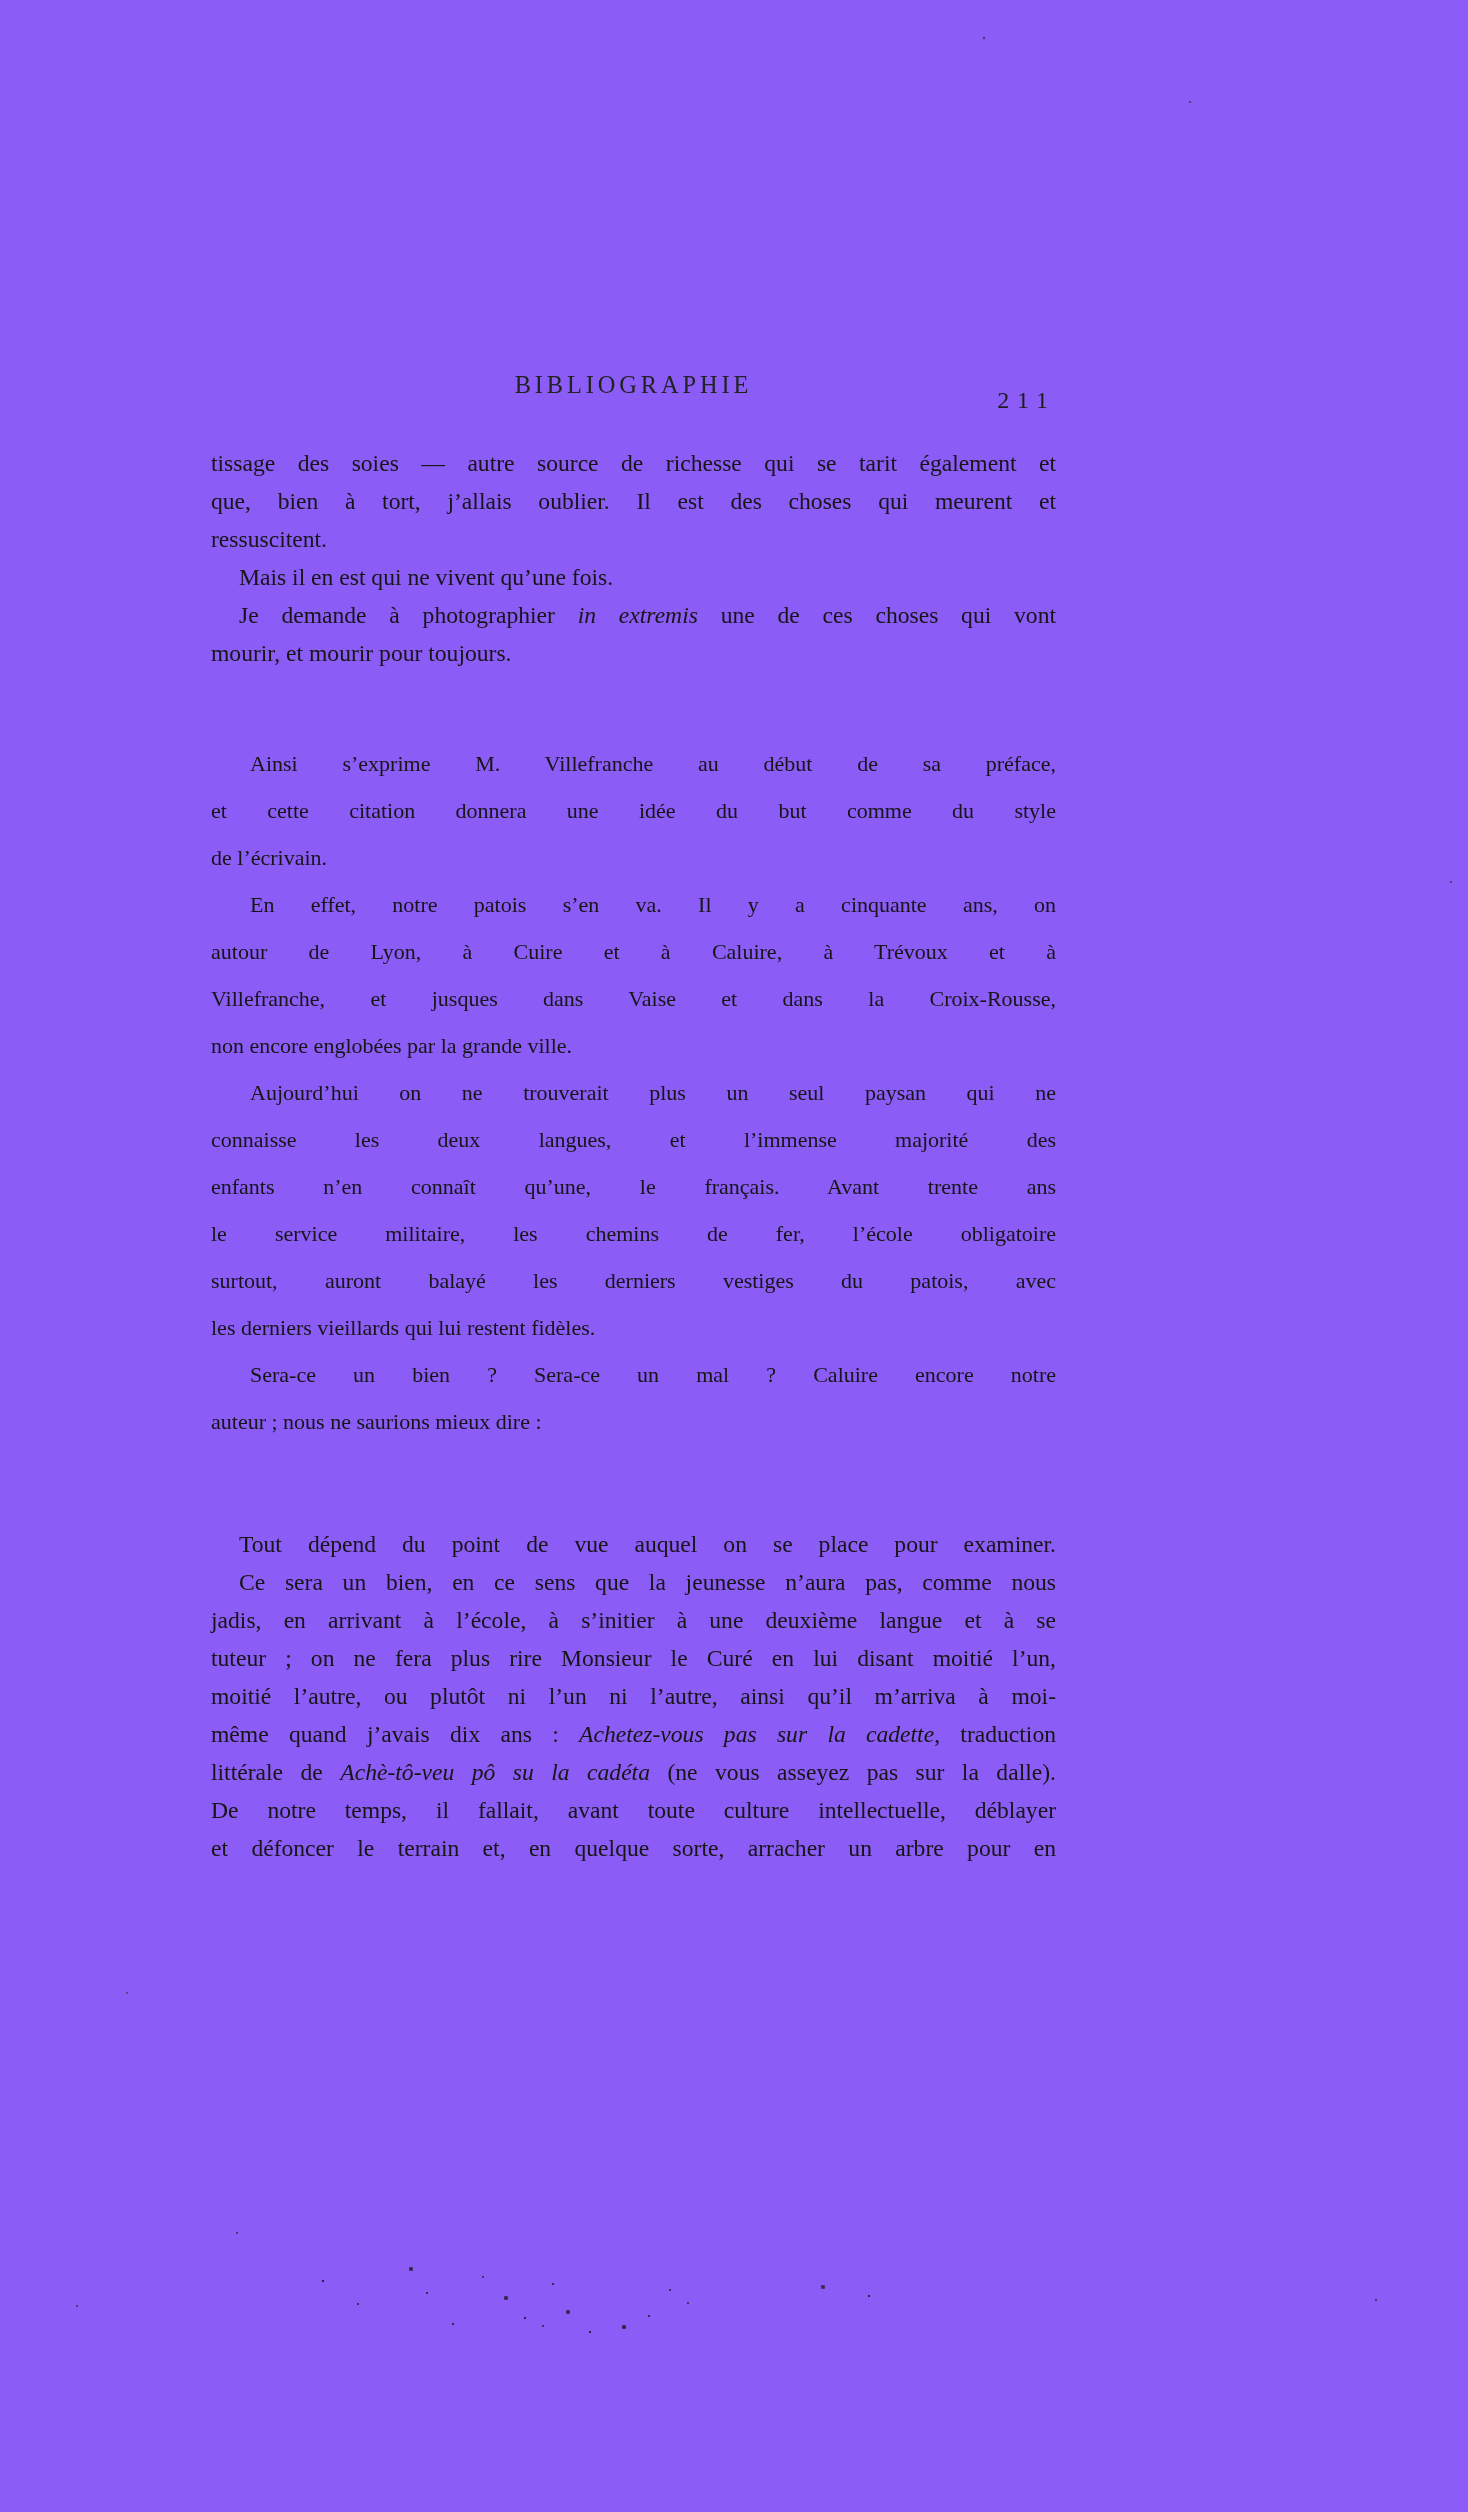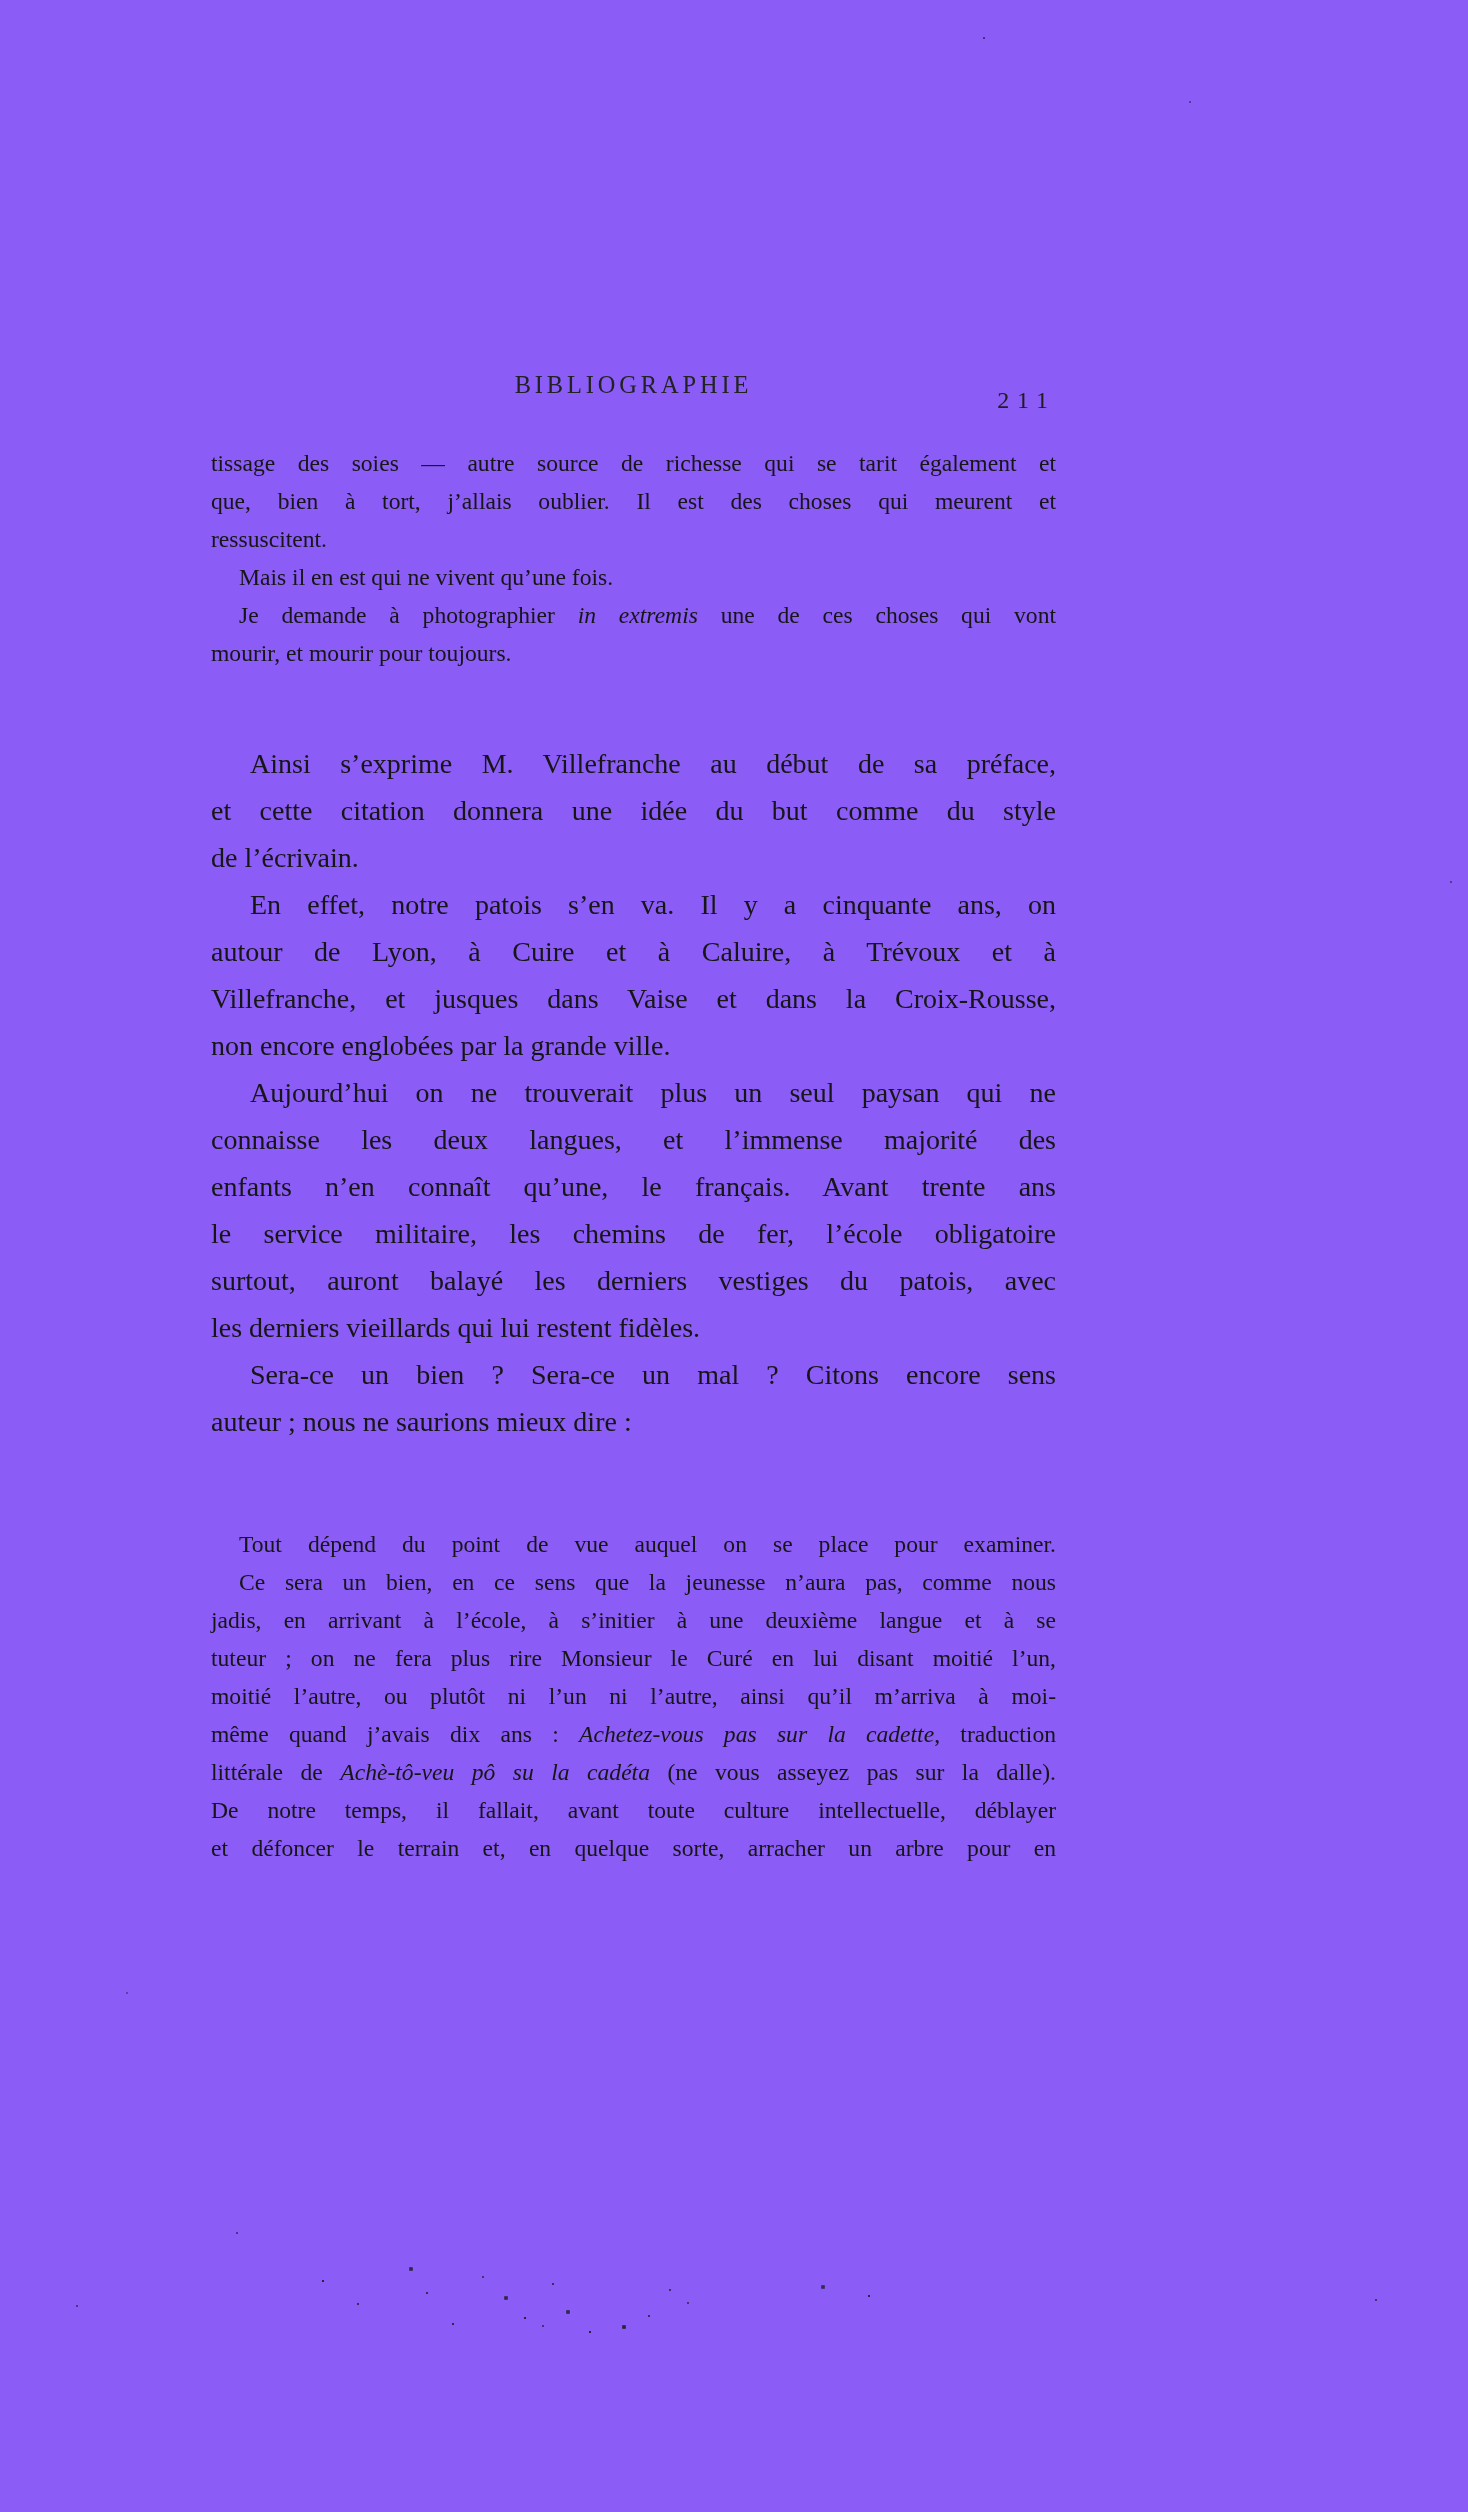--- a/index.html
+++ b/index.html
@@ -47,21 +47,21 @@
   #text-blocks .block { margin: 0; }
   #text-blocks > .block:nth-child(1) { margin-top: 39px; }
   #text-blocks > .block:nth-child(4) { margin-top: 68px; }
   #text-blocks > .block:nth-child(8) { margin-top: 80px; }
 
   .block.small {
     font-size: 23.6px;
     line-height: 38px;
   }
   .block.bodytxt {
-    font-size: 28px;
+    font-size: 22px;
     line-height: 47px;
   }
   .line {
     text-align: justify;
     text-align-last: justify;
     white-space: normal;
   }
   .line.last {
     text-align: left;
     text-align-last: left;
@@ -140,21 +140,21 @@
         </div>
         <div class="block bodytxt indent">
           <div class="line"><span>Aujourd’hui on ne trouverait plus un seul paysan qui ne</span></div>
           <div class="line"><span>connaisse les deux langues, et l’immense majorité des</span></div>
           <div class="line"><span>enfants n’en connaît qu’une, le français. Avant trente ans</span></div>
           <div class="line"><span>le service militaire, les chemins de fer, l’école obligatoire</span></div>
           <div class="line"><span>surtout, auront balayé les derniers vestiges du patois, avec</span></div>
           <div class="line last"><span>les derniers vieillards qui lui restent fidèles.</span></div>
         </div>
         <div class="block bodytxt indent">
-          <div class="line"><span>Sera-ce un bien ? Sera-ce un mal ? Citons encore sens</span></div>
+          <div class="line"><span>Sera-ce un bien ? Sera-ce un mal ? Caluire encore notre</span></div>
           <div class="line last"><span>auteur ; nous ne saurions mieux dire :</span></div>
         </div>
         <div class="block small indent">
           <div class="line"><span>Tout dépend du point de vue auquel on se place pour examiner.</span></div>
         </div>
         <div class="block small indent">
           <div class="line"><span>Ce sera un bien, en ce sens que la jeunesse n’aura pas, comme nous</span></div>
           <div class="line"><span>jadis, en arrivant à l’école, à s’initier à une deuxième langue et à se</span></div>
           <div class="line"><span>tuteur ; on ne fera plus rire Monsieur le Curé en lui disant moitié l’un,</span></div>
           <div class="line"><span>moitié l’autre, ou plutôt ni l’un ni l’autre, ainsi qu’il m’arriva à moi-</span></div>

